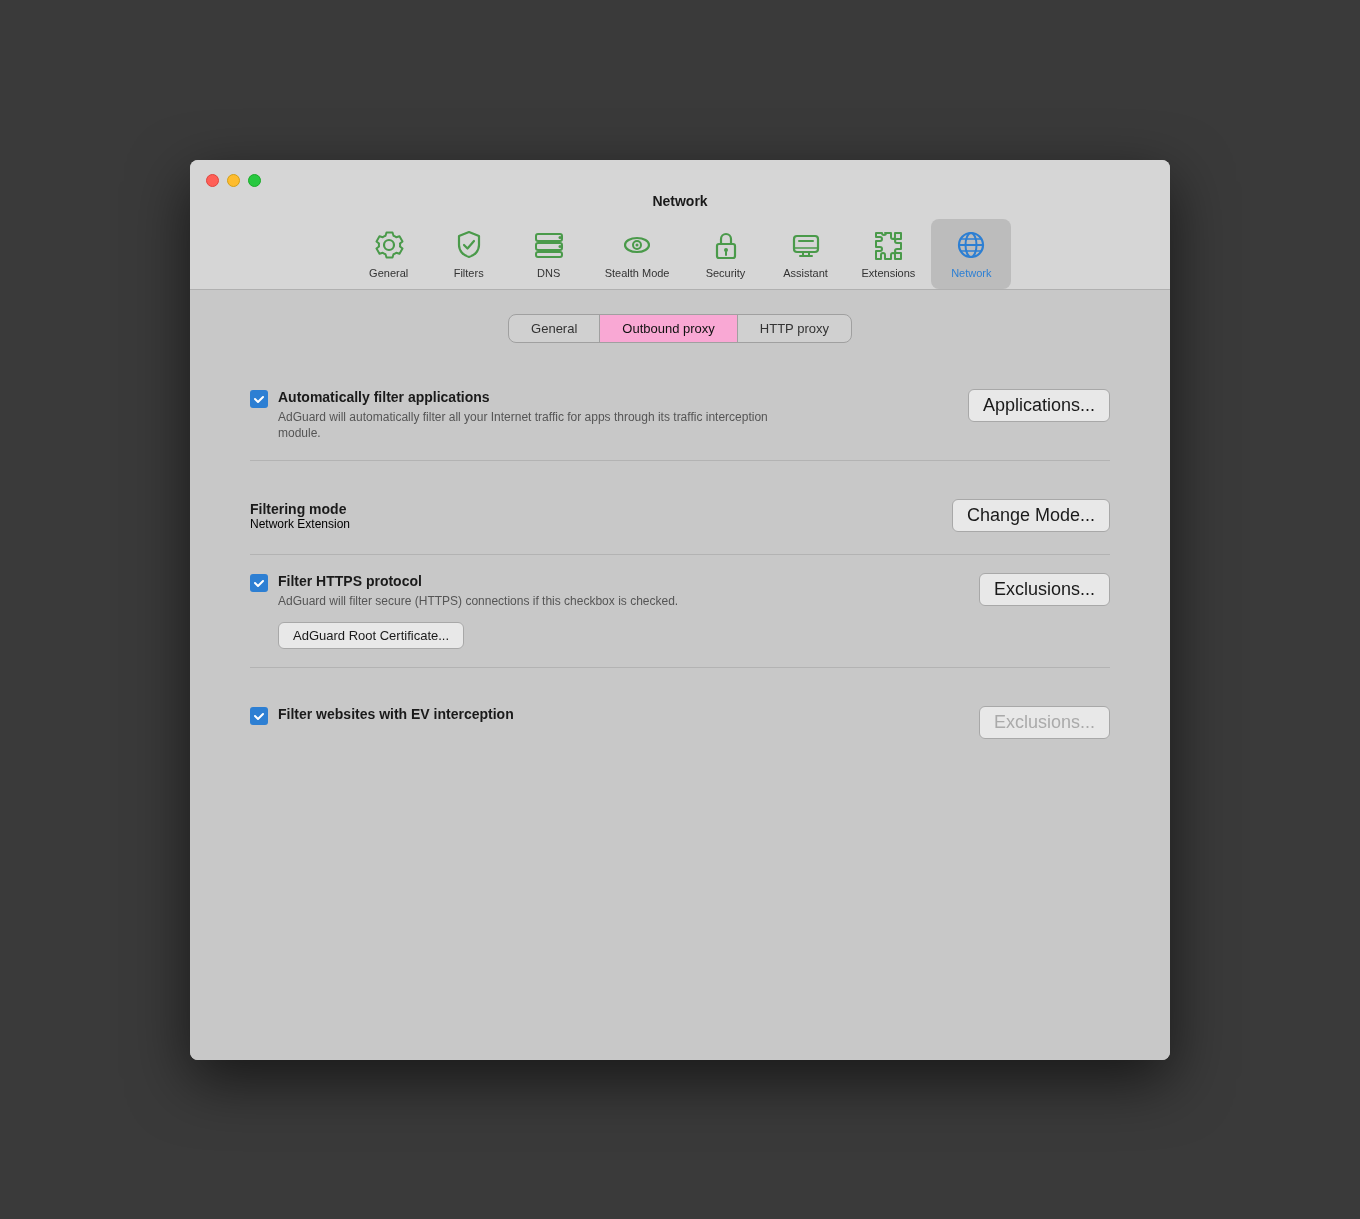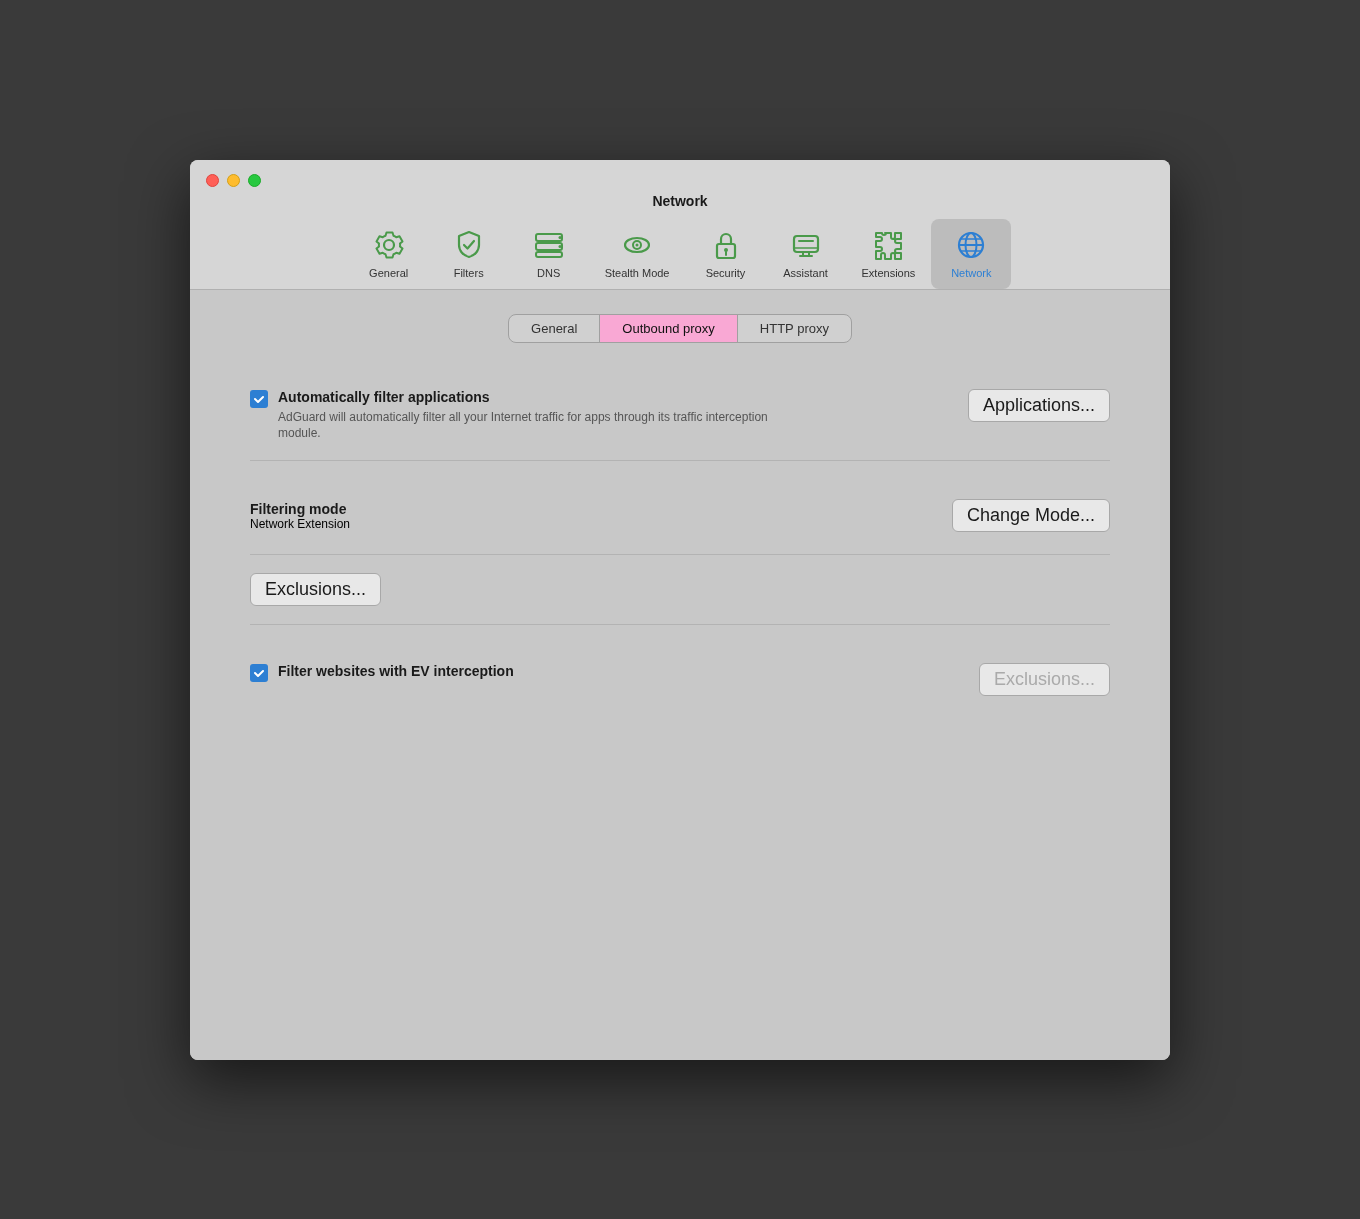--- a/index.html
+++ b/index.html
@@ -360,20 +360,32 @@
         <div>
           <div class="filtering-mode-title">Filtering mode</div>
           <div class="filtering-mode-value">Network Extension</div>
         </div>
         <button class="section-button">Change Mode...</button>
       </div>
     </div>
 
     <div class="section">
       <div class="section-row">
+        <div class="section-left">
+          <div class="checkbox">
+            <svg viewBox="0 0 12 12" fill="none">
+              <path d="M2 6l3 3 5-5" stroke="white" stroke-width="2" stroke-linecap="round" stroke-linejoin="round"></path>
+            </svg>
+          </div>
+          <div class="section-text">
+            <div class="section-title">Filter HTTPS protocol</div>
+            <div class="section-desc">AdGuard will filter secure (HTTPS) connections if this checkbox is checked.</div>
+            <button class="adguard-cert-button">AdGuard Root Certificate...</button>
+          </div>
+        </div>
         <button class="section-button">Exclusions...</button>
       </div>
     </div>
 
     <div class="section">
       <div class="section-row">
         <div class="section-left">
           <div class="checkbox">
             <svg viewBox="0 0 12 12" fill="none">
               <path d="M2 6l3 3 5-5" stroke="white" stroke-width="2" stroke-linecap="round" stroke-linejoin="round"></path>

